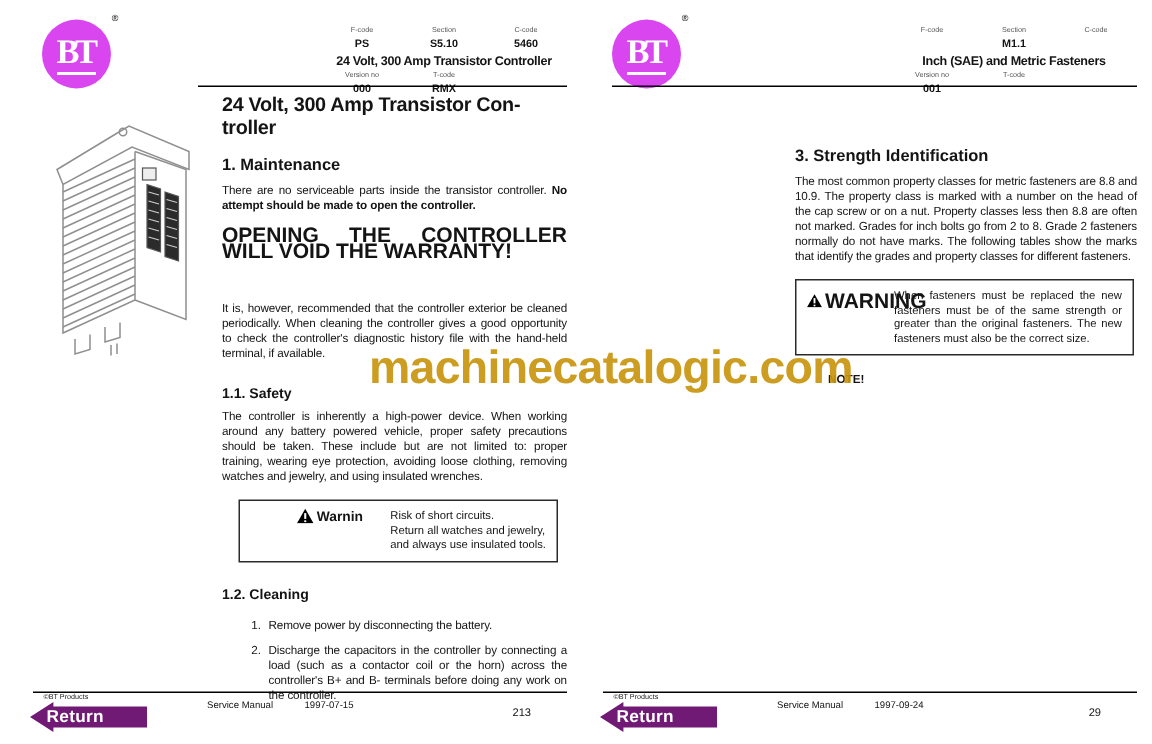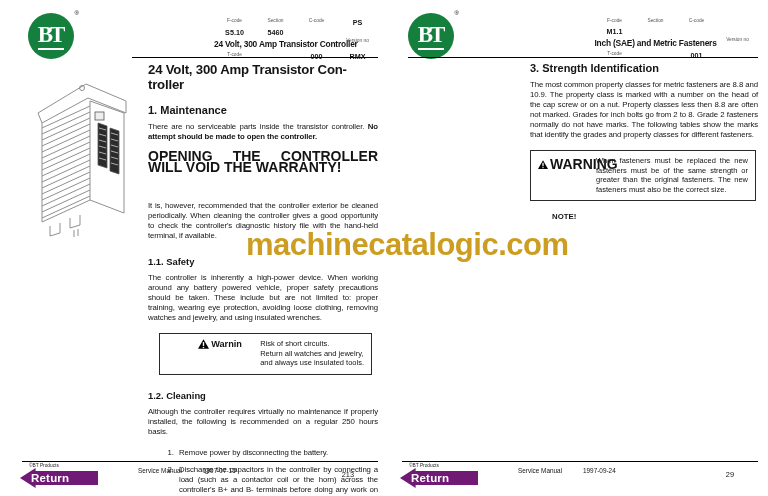--- a/index.html
+++ b/index.html
@@ -4,37 +4,37 @@
 <style>
   * { margin:0; padding:0; box-sizing:border-box; }
   html,body { width:768px; height:496px; background:#ffffff; font-family:"Liberation Sans",sans-serif; color:#141414; overflow:hidden; }
   .canvas { position:relative; width:768px; height:496px; background:#fff; }
 
   .page { position:absolute; top:0; width:360px; height:496px; background:#fff; }
   .page-left { left:20px; }
   .page-right { left:400px; }
 
   
-  .logo { position:absolute; left:8px; top:13px; width:46px; height:46px; background:#15803d; border-radius:50%; display:flex; align-items:center; justify-content:center; }
+  .logo { position:absolute; left:8px; top:13px; width:46px; height:46px; background:#d946ef; border-radius:50%; display:flex; align-items:center; justify-content:center; }
   .logo .bt { color:#fff; font-family:"Liberation Serif",serif; font-weight:bold; font-size:23px; letter-spacing:-3px; border-bottom:2px solid #fff; line-height:24px; padding:0 2px 1px 0; }
   .logo .reg { position:absolute; top:-3px; right:-5px; font-size:6px; color:#000; }
 
   
-  .hdr-info { position:absolute; top:18px; right:2px; width:164px; display:grid; grid-template-columns:1fr 1fr 1fr 1fr; text-align:center; row-gap:1px; }
+  .hdr-info { position:absolute; top:18px; right:2px; width:164px; display:grid; grid-template-columns:1fr 1fr 1fr; text-align:center; row-gap:1px; }
   .hl { font-size:4.8px; color:#555; }
   .hv { font-size:7.2px; font-weight:bold; min-height:8px; }
   .hdr-title { grid-column:1/4; font-size:8.4px; font-weight:bold; white-space:nowrap; letter-spacing:-0.2px; padding:1px 0 2px; }
   .hdr-rule { position:absolute; top:57px; height:1px; background:#000; right:2px; }
   .page-left .hdr-rule { left:112px; }
   .page-right .hdr-rule { left:8px; }
 
   
   .col { position:absolute; top:62px; width:230px; }
   .page-left .col { left:128px; }
-  .page-right .col { left:130px; width:228px; }
+  .page-right .col { left:130px; width:228px;margin-top:36px; }
 
   h1.doc { font-size:13.2px; font-weight:bold; line-height:15px; letter-spacing:-0.2px; margin-bottom:12px; }
   h2.doc { font-size:11px; font-weight:bold; margin:12px 0 6px; }
   h3.doc { font-size:9.4px; font-weight:bold; margin:15px 0 6px; }
   p.doc { font-size:7.8px; line-height:10px; text-align:justify; margin-bottom:9px; letter-spacing:-0.1px; }
   p.doc b { font-weight:bold; }
   p.warranty { font-size:14px; font-weight:bold; line-height:11px; text-align:justify; margin-bottom:28px; }
 
   
   .warnbox { border:1.5px solid #2a2a2a; display:flex; padding:5px 7px 6px; margin:10px 0 8px; }
@@ -165,21 +165,20 @@
           <span>Warnin</span>
         </span>
         <span class="warn-lines">
           <div>Risk of short circuits.</div>
           <div>Return all watches and jewelry,</div>
           <div>and always use insulated tools.</div>
         </span>
       </div>
 
       <h3 class="doc">1.2. Cleaning</h3>
-      <p class="doc">Although the controller requires virtually no maintenance if properly installed, the following is recommended on a regular 250 hours basis.</p>
 
       <div class="olist">
         <div class="li">
           <span class="num">1.</span>
           <span class="txt">Remove power by disconnecting the battery.</span>
         </div>
         <div class="li">
           <span class="num">2.</span>
           <span class="txt">Discharge the capacitors in the controller by connecting a load (such as a contactor coil or the horn) across the controller's B+ and B- terminals before doing any work on the controller.</span>
         </div>

